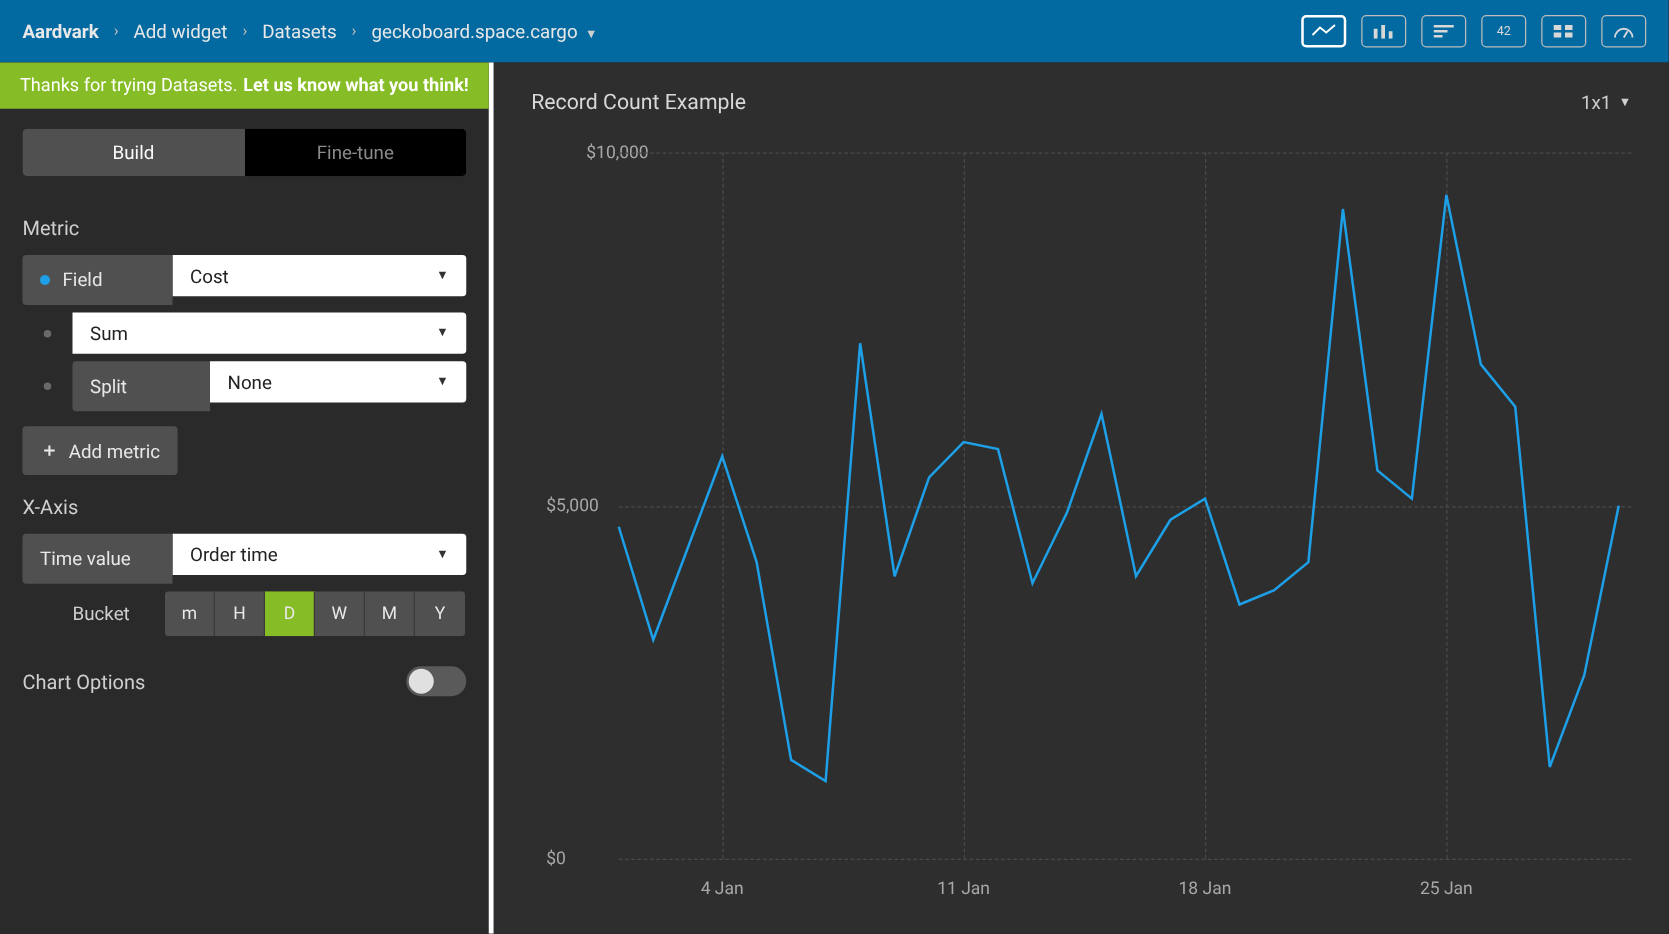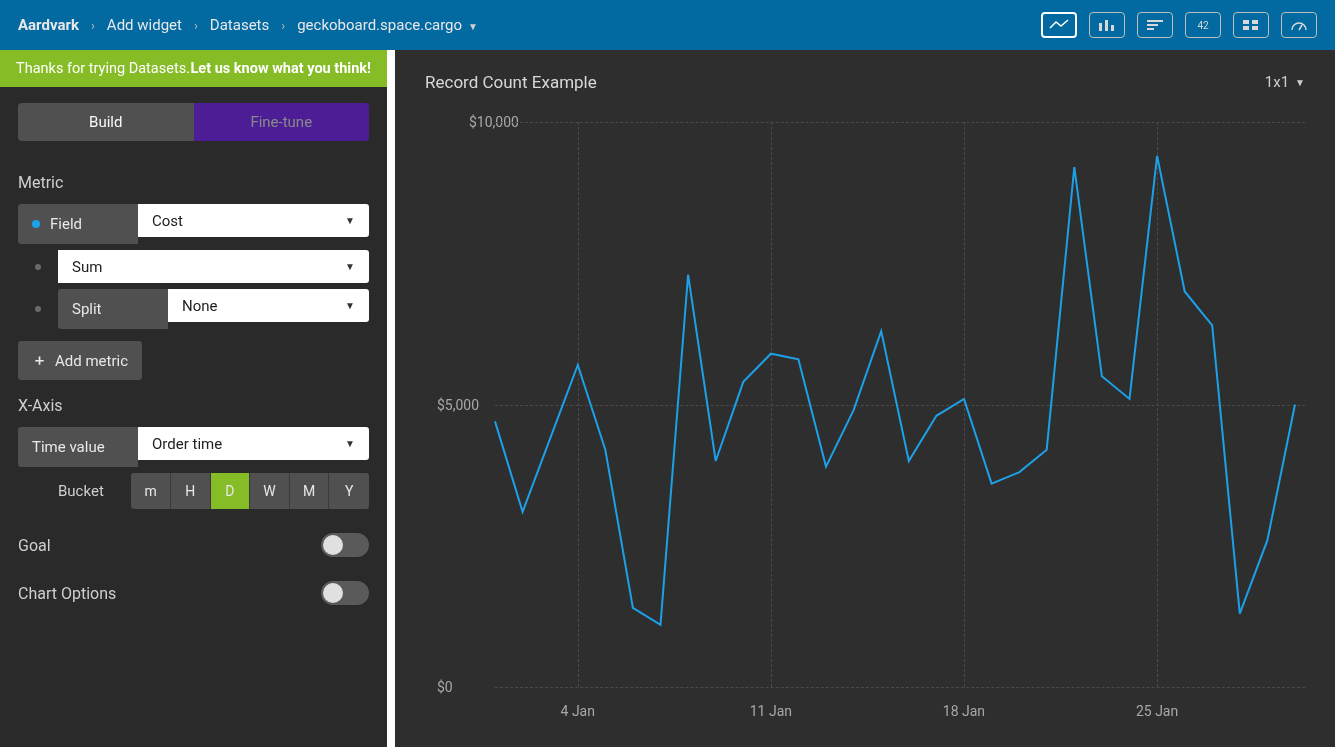--- a/index.html
+++ b/index.html
@@ -33,21 +33,21 @@
   .topbar-icon.active { border-color: #fff; color: #fff; border-width: 2px; }
 
   
   .main { display: flex; height: calc(100% - 50px); }
 
   .sidebar {
     width: 395px;
     background: #2a2a2a;
     display: flex;
     flex-direction: column;
-    border-right: 8px solid #ffffff;
+    border-right: 4px solid #ffffff;
   }
 
   .banner {
     background: #86bc25;
     color: #fff;
     font-size: 14.5px;
     padding: 10px 16px;
     display: flex;
     justify-content: space-between;
   }
@@ -60,21 +60,21 @@
     overflow: hidden;
   }
   .tab {
     flex: 1;
     text-align: center;
     padding: 10px 0;
     font-size: 15px;
     cursor: pointer;
   }
   .tab.active { background: #505050; color: #fafafa; }
-  .tab.inactive { background: #4c1d95; color: #8a8a8a; }
+  .tab.inactive { background: #000000; color: #8a8a8a; }
 
   .config {
     padding: 6px 18px 10px 18px;
     overflow-y: auto;
     flex: 1;
     color: #d8d8d8;
   }
 
   .section-label {
     font-size: 16px;
@@ -345,26 +345,20 @@
         <div class="bucket-btns">
           <div class="bucket-btn">m</div>
           <div class="bucket-btn">H</div>
           <div class="bucket-btn active">D</div>
           <div class="bucket-btn">W</div>
           <div class="bucket-btn">M</div>
           <div class="bucket-btn">Y</div>
         </div>
       </div>
 
-      <div class="toggle-row">
-        <span class="section-label" style="margin:0">Goal</span>
-        <div class="toggle">
-            <div class="knob"></div>
-          </div>
-      </div>
 
       <div class="toggle-row">
         <span class="section-label" style="margin:0">Chart Options</span>
         <div class="toggle">
             <div class="knob"></div>
           </div>
       </div>
 
     </div>
 

